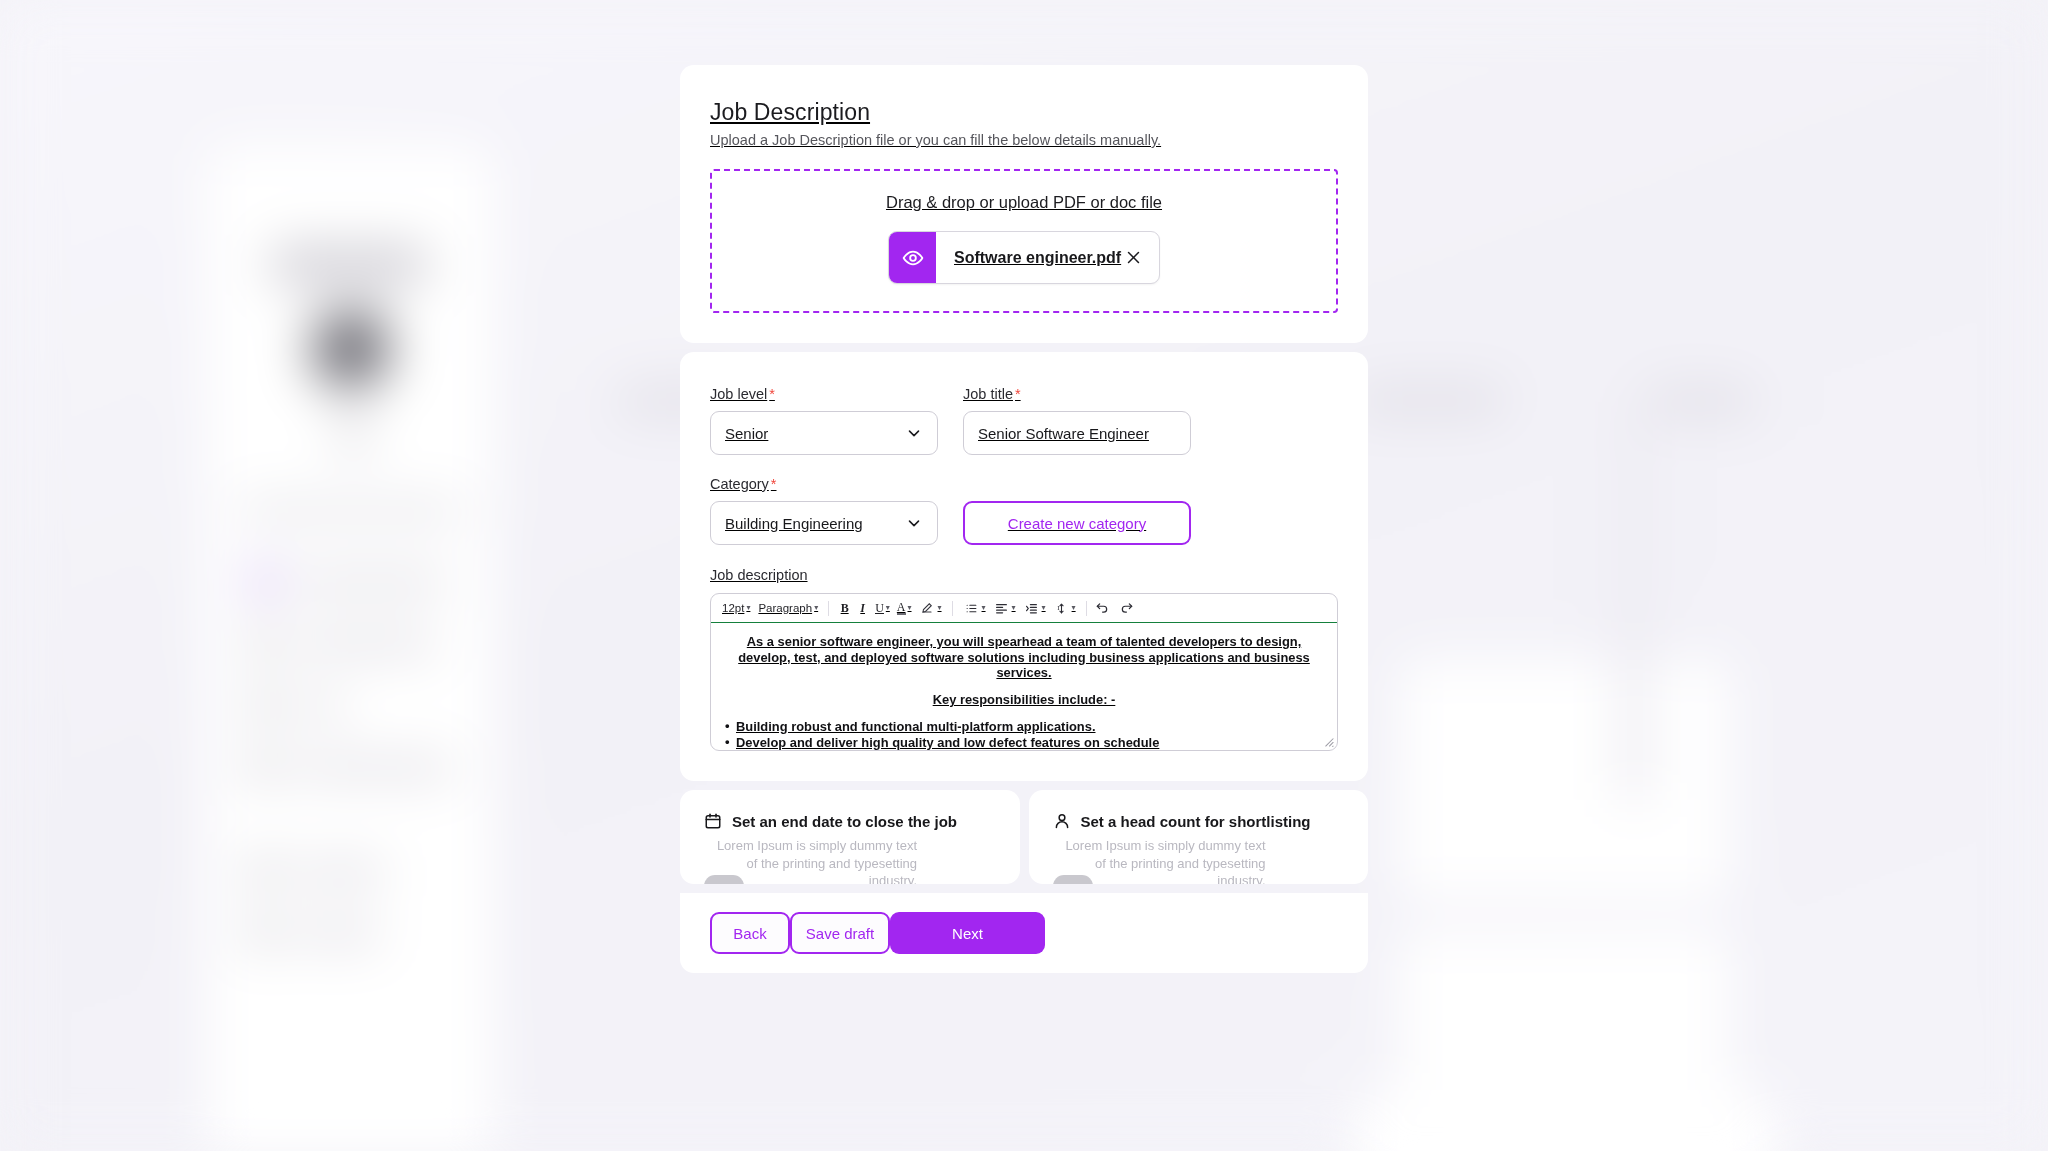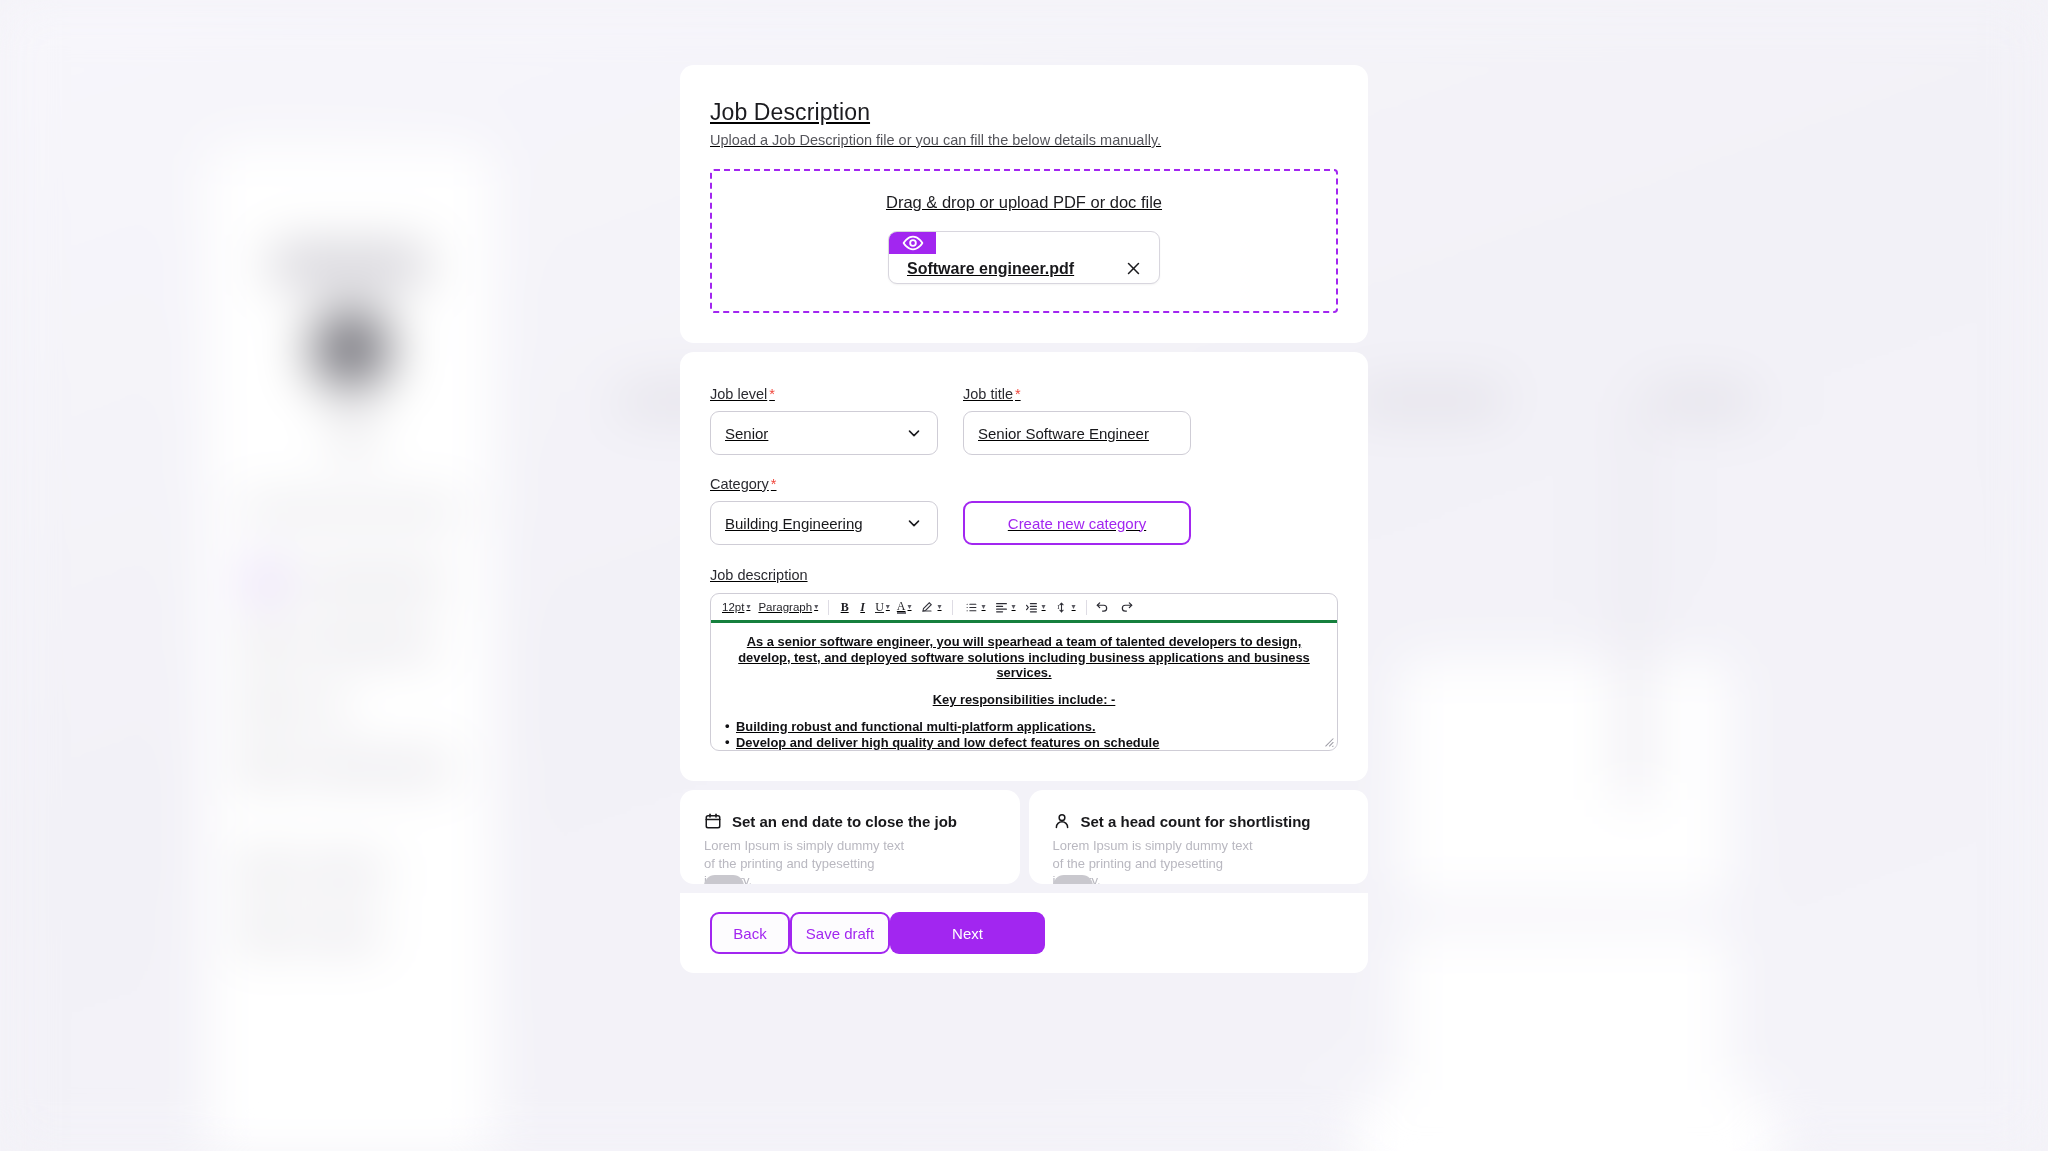--- a/index.html
+++ b/index.html
@@ -119,21 +119,20 @@
     margin-top: 19px;
     display: flex;
     align-items: stretch;
     height: 53px;
     width: 272px;
     background: #ffffff;
     border: 1px solid #d8d6de;
     border-radius: 9px;
     overflow: hidden;
     box-shadow: 0 1px 2px rgba(0,0,0,.05);
-    flex-direction: column;
   }
   #file-chip-icon {
     width: 47px;
     background: #a226f0;
     display: flex; align-items: center; justify-content: center;
   }
   #file-chip-body {
     flex: 1;
     display: flex;
     align-items: center;
@@ -201,21 +200,21 @@
     border-radius: 9px;
     overflow: hidden;
     background: #fff;
     height: 158px;
     display: flex;
     flex-direction: column;
     position: relative;
   }
   #editor-toolbar {
     height: 29px;
-    border-bottom: 3px solid #15803d;
+    border-bottom: 1px solid #15803d;
     display: flex;
     align-items: center;
     gap: 2px;
     padding: 0 8px;
     font-size: 11.5px;
     color: #1f1f24;
     flex: none;
   }
   .tb-group { display:flex; align-items:center; gap:1px; }
   .tb-sep { width:1px; height:15px; background:#dedce4; margin:0 5px; }
@@ -247,20 +246,21 @@
     position:absolute; right:3px; bottom:3px;
     width:11px; height:11px;
     cursor: nwse-resize;
   }
 
   
   #options-row {
     display: flex;
     gap: 9px;
     flex: none;
+    text-align: right;
   }
   .option-card {
     flex: 1;
     background: #fff;
     border-radius: 14px;
     padding: 22px 24px 0 24px;
     height: 94px;
     overflow: hidden;
     position: relative;
   }

